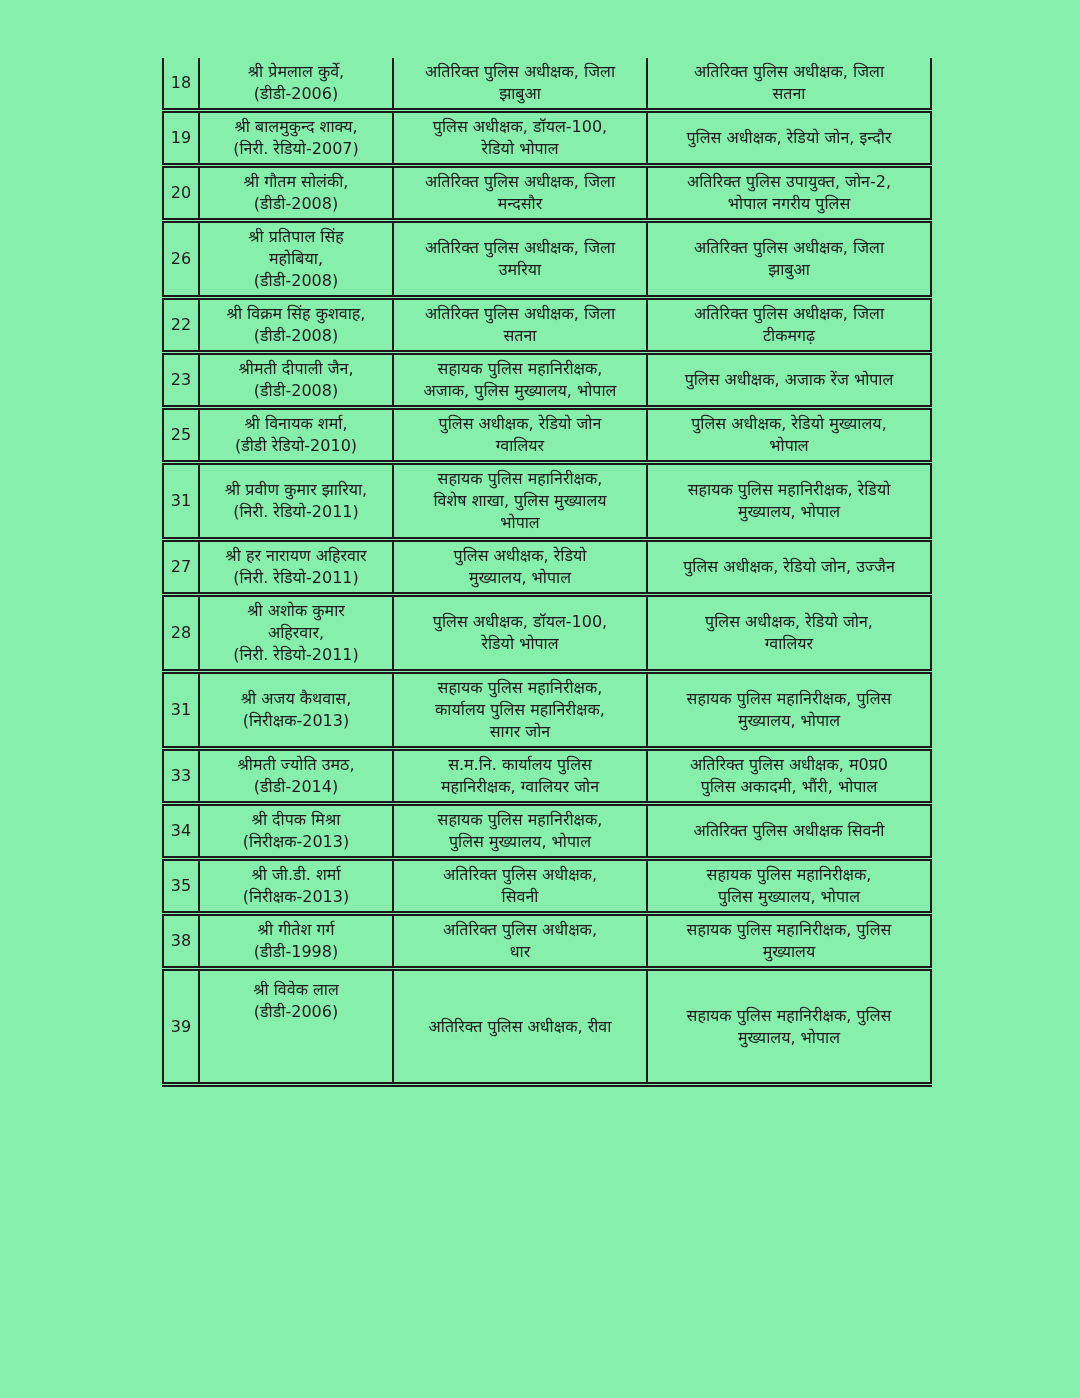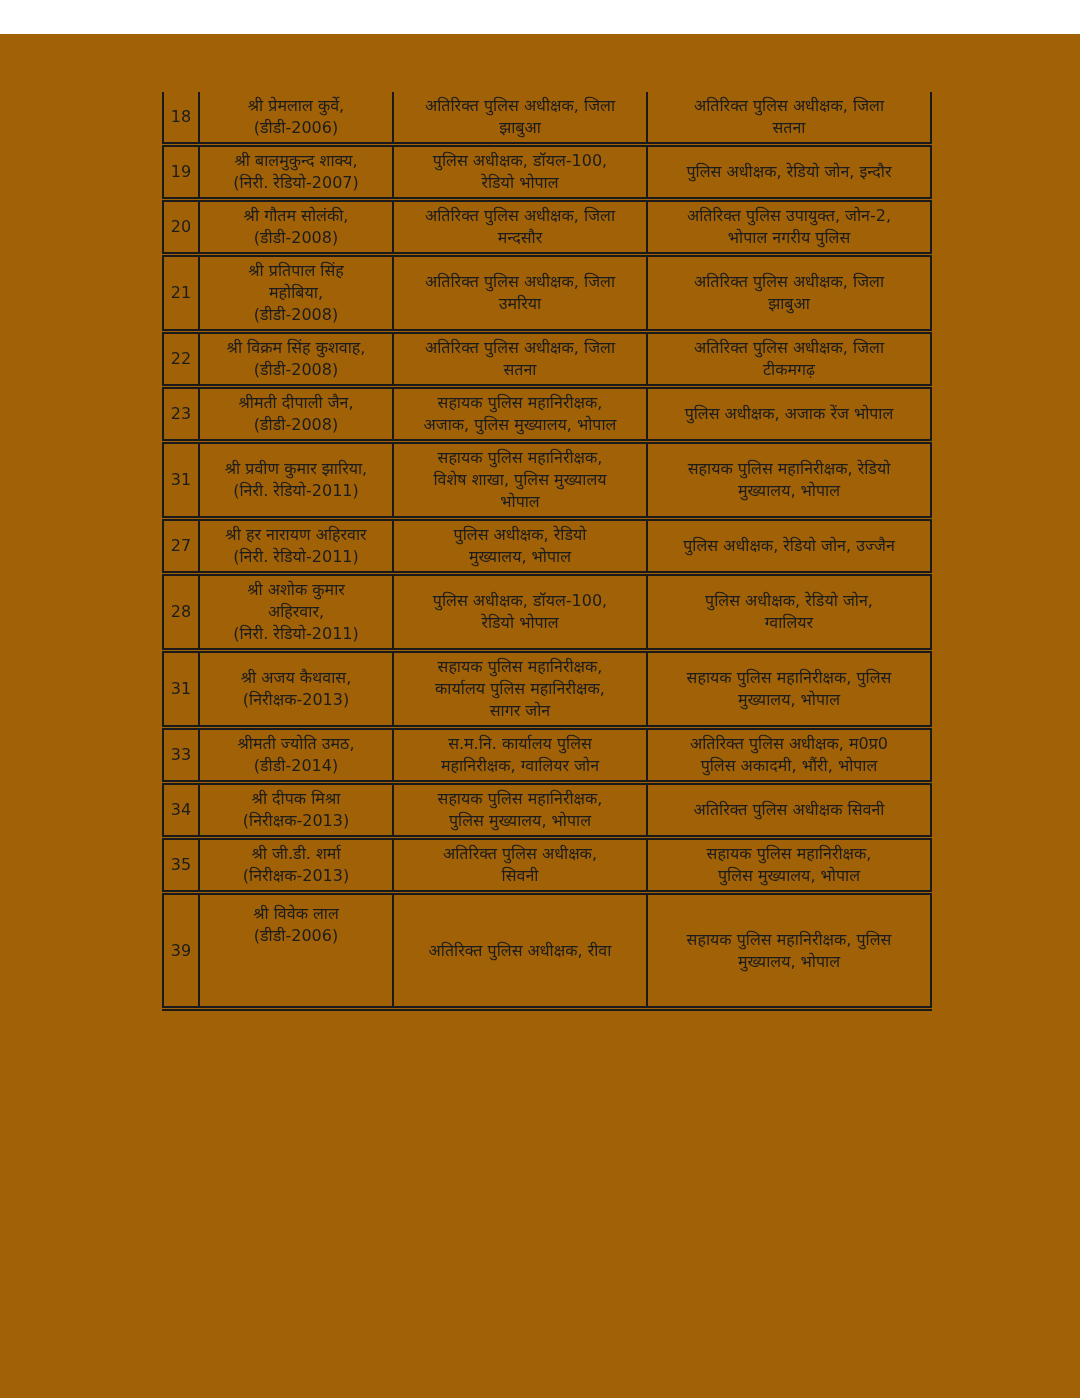--- a/index.html
+++ b/index.html
@@ -4,21 +4,21 @@
 <style>
   html, body { margin: 0; padding: 0; }
   body {
     width: 1080px;
     height: 1398px;
     background: #ffffff;
     position: relative;
     font-family: "DejaVu Sans", "Liberation Sans", sans-serif;
     color: #1c1c1c;
   }
-  .page { position: absolute; inset: 0; background: #a16207; margin-top: 34px; }
+  .page { position: absolute; inset: 0; background: #86efac; }
   .table-wrap {
     position: absolute;
     left: 162px;
     top: 58px;
     width: 768px;
   }
   table.transfer-table {
     border-collapse: collapse;
     table-layout: fixed;
     width: 100%;
@@ -77,21 +77,21 @@
           <tr>
             <td class="col-no">20</td>
             <td class="col-name">श्री गौतम सोलंकी,
 (डीडी-2008)</td>
             <td class="col-current">अतिरिक्त पुलिस अधीक्षक, जिला
 मन्दसौर</td>
             <td class="col-new">अतिरिक्त पुलिस उपायुक्त, जोन-2,
 भोपाल नगरीय पुलिस</td>
           </tr>
           <tr>
-            <td class="col-no">21</td>
+            <td class="col-no">26</td>
             <td class="col-name">श्री प्रतिपाल सिंह
 महोबिया,
 (डीडी-2008)</td>
             <td class="col-current">अतिरिक्त पुलिस अधीक्षक, जिला
 उमरिया</td>
             <td class="col-new">अतिरिक्त पुलिस अधीक्षक, जिला
 झाबुआ</td>
           </tr>
           <tr>
             <td class="col-no">22</td>
@@ -102,20 +102,29 @@
             <td class="col-new">अतिरिक्त पुलिस अधीक्षक, जिला
 टीकमगढ़</td>
           </tr>
           <tr>
             <td class="col-no">23</td>
             <td class="col-name">श्रीमती दीपाली जैन,
 (डीडी-2008)</td>
             <td class="col-current">सहायक पुलिस महानिरीक्षक,
 अजाक, पुलिस मुख्यालय, भोपाल</td>
             <td class="col-new">पुलिस अधीक्षक, अजाक रेंज भोपाल</td>
+          </tr>
+          <tr>
+            <td class="col-no">25</td>
+            <td class="col-name">श्री विनायक शर्मा,
+(डीडी रेडियो-2010)</td>
+            <td class="col-current">पुलिस अधीक्षक, रेडियो जोन
+ग्वालियर</td>
+            <td class="col-new">पुलिस अधीक्षक, रेडियो मुख्यालय,
+भोपाल</td>
           </tr>
           <tr>
             <td class="col-no">31</td>
             <td class="col-name">श्री प्रवीण कुमार झारिया,
 (निरी. रेडियो-2011)</td>
             <td class="col-current">सहायक पुलिस महानिरीक्षक,
 विशेष शाखा, पुलिस मुख्यालय
 भोपाल</td>
             <td class="col-new">सहायक पुलिस महानिरीक्षक, रेडियो
 मुख्यालय, भोपाल</td>
@@ -168,20 +177,29 @@
           <tr>
             <td class="col-no">35</td>
             <td class="col-name">श्री जी.डी. शर्मा
 (निरीक्षक-2013)</td>
             <td class="col-current">अतिरिक्त पुलिस अधीक्षक,
 सिवनी</td>
             <td class="col-new">सहायक पुलिस महानिरीक्षक,
 पुलिस मुख्यालय, भोपाल</td>
           </tr>
           <tr>
+            <td class="col-no">38</td>
+            <td class="col-name">श्री गीतेश गर्ग
+(डीडी-1998)</td>
+            <td class="col-current">अतिरिक्त पुलिस अधीक्षक,
+धार</td>
+            <td class="col-new">सहायक पुलिस महानिरीक्षक, पुलिस
+मुख्यालय</td>
+          </tr>
+          <tr>
             <td class="col-no">39</td>
             <td class="col-name">श्री विवेक लाल
 (डीडी-2006)</td>
             <td class="col-current">अतिरिक्त पुलिस अधीक्षक, रीवा</td>
             <td class="col-new">सहायक पुलिस महानिरीक्षक, पुलिस
 मुख्यालय, भोपाल</td>
           </tr>
         </tbody>
     </table>
   </div>

